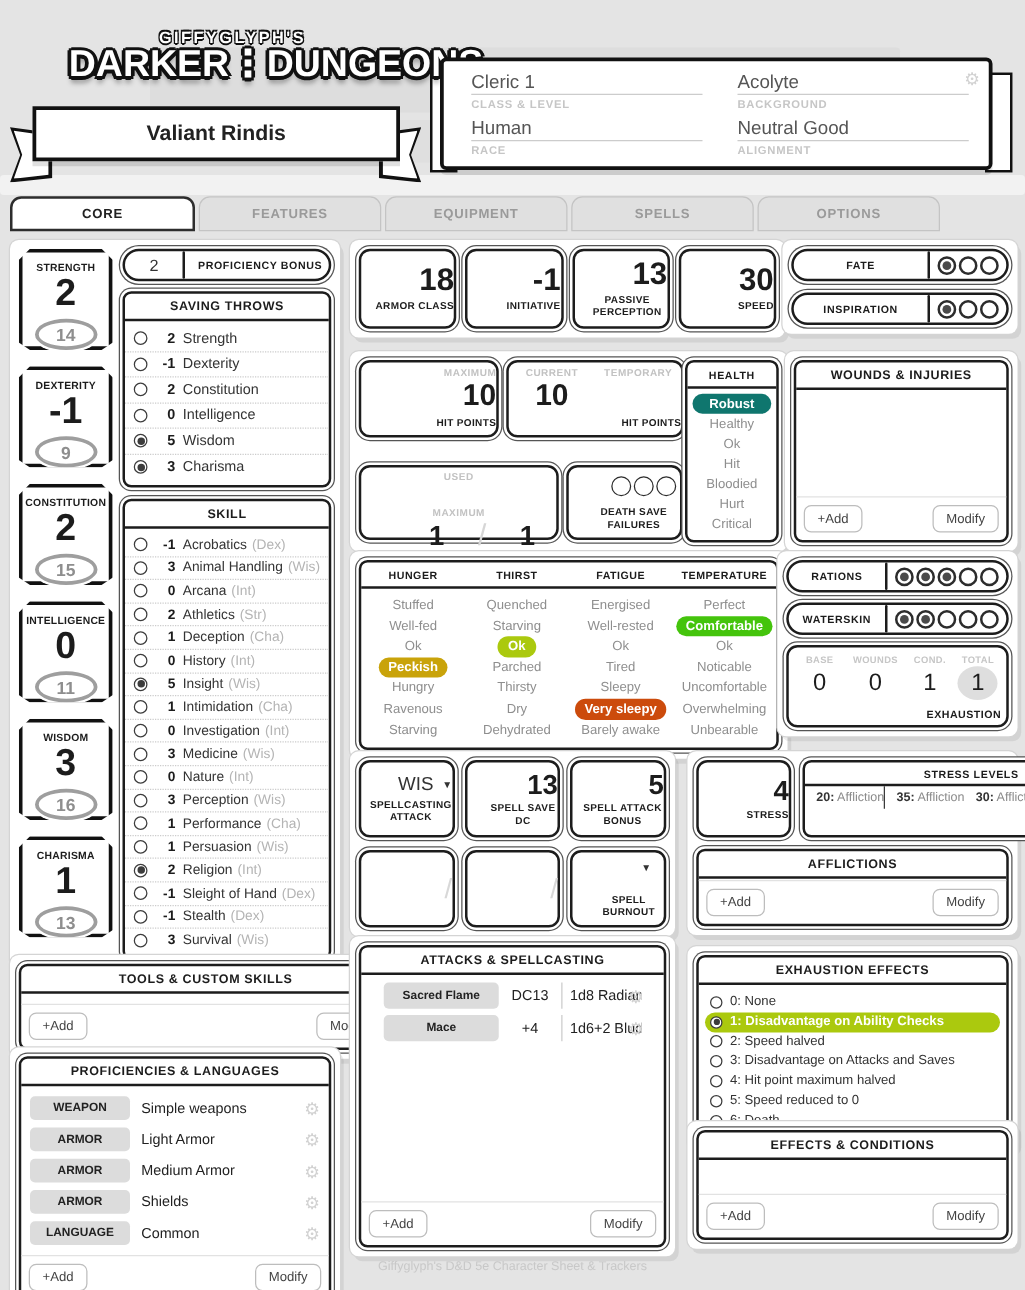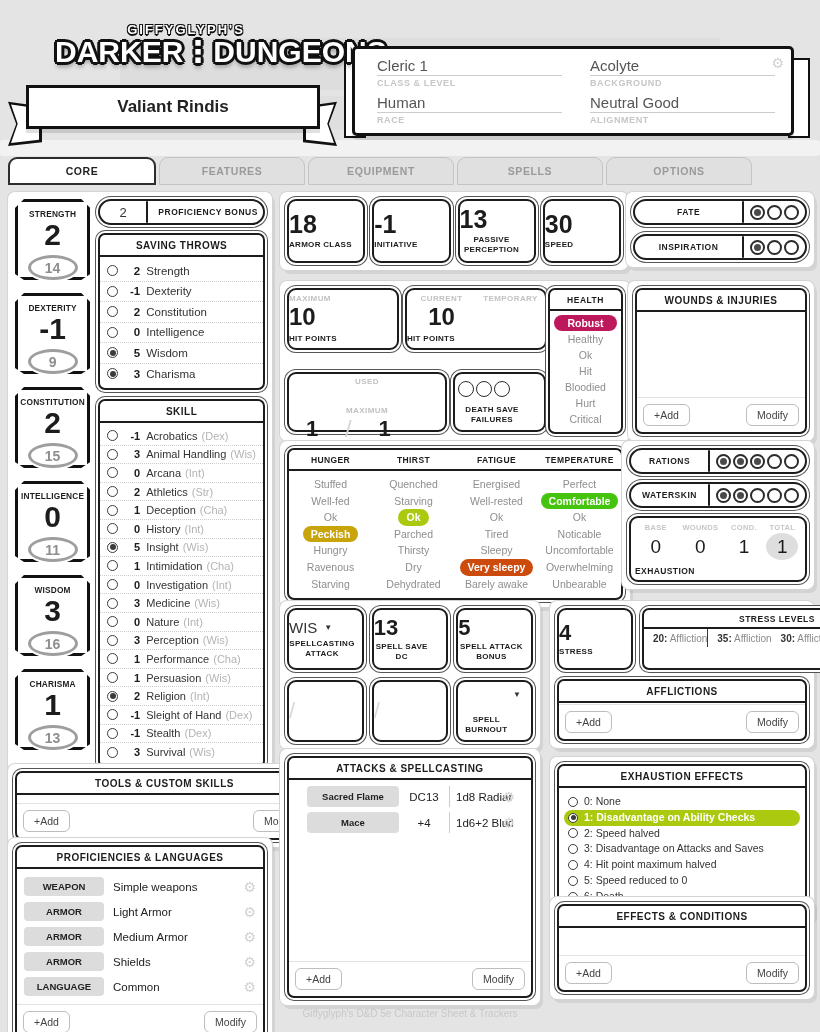--- a/index.html
+++ b/index.html
@@ -86,21 +86,21 @@
   .list-pad { padding:4px 0; }
 
   
   .prof-row { display:flex; align-items:center; gap:9px; padding:3px 7px; }
   .badge { width:80px; text-align:center; background:#dcdcdc; border-radius:4px; font-size:9.5px; font-weight:bold;
     color:#222; padding:4px 0; flex:none; }
   .prof-name { flex:1; font-size:11.5px; color:#222; }
 
   
   .statbox { position:relative; background:#fff; border:2.5px solid #1c1c1c; border-radius:9px;
-    box-shadow:0 0 0 2px #fff,0 0 0 3px #555; display:flex; flex-direction:column; align-items:flex-start; justify-content:center; }
+    box-shadow:0 0 0 2px #fff,0 0 0 3px #555; display:flex; flex-direction:column; align-items:flex-end; justify-content:center; }
   .bignum { font-size:25px; font-weight:bold; color:#1c1c1c; line-height:1; }
   .sb-label { font-size:8px; font-weight:bold; letter-spacing:.3px; color:#1c1c1c; text-align:center; line-height:1.25; margin-top:3px; }
   #stats-row { display:flex; gap:7px; }
   #stats-row .statbox { flex:1; height:64px; }
 
   
   .hp-wrap { position:relative; height:146px; }
   .toplab { font-size:8px; font-weight:bold; letter-spacing:.4px; color:#c2c2c2; }
   .hp-max { position:absolute; left:0; top:0; width:112px; height:62px; padding:4px 0; justify-content:space-between; }
   .hp-cur { position:absolute; left:118px; top:0; width:142px; height:62px; padding:4px 0; justify-content:space-between; }
@@ -541,21 +541,21 @@
         <span class="dots">
             <span class="dot"></span>
             <span class="dot"></span>
             <span class="dot"></span>
           </span>
         <div class="sb-label" style="max-width:70px;">DEATH SAVE FAILURES</div>
       </div>
       <div class="panel health">
         <div class="ptitle" style="font-size:8.5px;">HEALTH</div>
         <div id="health-list">
-            <div class="hstate active" style="background: #be185d;">Robust</div>
+            <div class="hstate active" style="background: #0f766e;">Robust</div>
             <div class="hstate">Healthy</div>
             <div class="hstate">Ok</div>
             <div class="hstate">Hit</div>
             <div class="hstate">Bloodied</div>
             <div class="hstate">Hurt</div>
             <div class="hstate">Critical</div>
           </div>
       </div>
     </div>
   </div>

